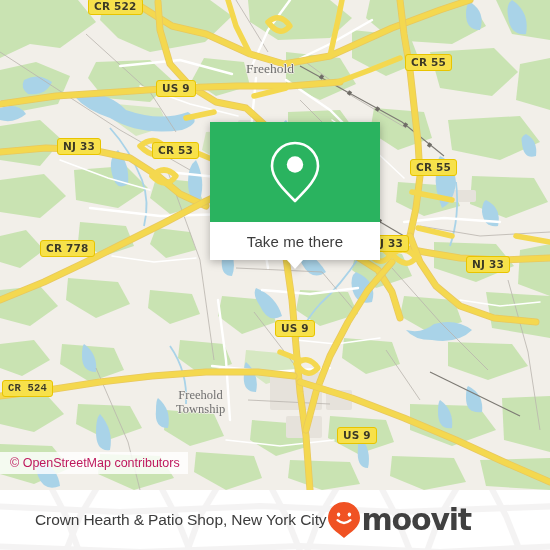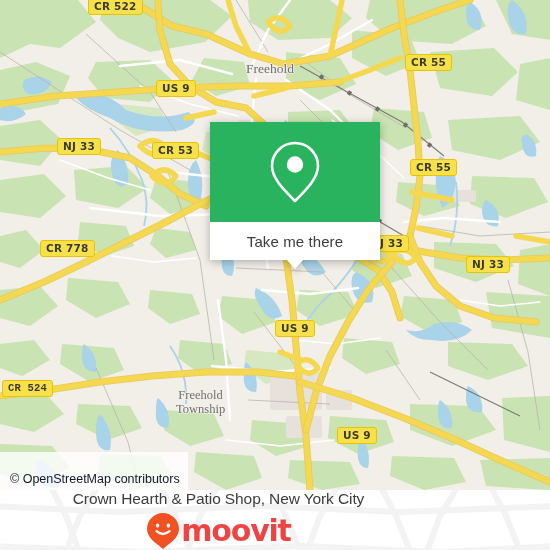--- a/index.html
+++ b/index.html
@@ -63,26 +63,26 @@
        0  1px 0 rgba(242,239,233,0.95),
        0 -1px 0 rgba(242,239,233,0.95);
   }
   .place-city   { font-size: 13.5px; }
   .place-town   { font-size: 12.5px; line-height: 14px; }
 
   
   #osm-attr {
     position: absolute;
     left: 0;
-    bottom: 0;
+    bottom: 16px;
     height: 22px;
     line-height: 22px;
-    padding: 16px 8px 0 10px;
+    padding: 0 8px 0 10px;
     background: rgba(255,255,255,0.80);
-    color: #0f172a;
+    color: #be185d;
     font-size: 12.5px;
     font-family: "Liberation Sans", sans-serif;
     white-space: nowrap;
   }
 
   
   #popup {
     position: absolute;
     left: 190px;
     top: 122px;
@@ -142,39 +142,38 @@
     width: 550px; height: 90px;
     opacity: 0.55;
   }
   #footer-inner {
     position: absolute;
     left: 0; top: 0;
     width: 440px; height: 60px;
     display: flex;
     align-items: center;
     justify-content: space-between;
-    padding: 0 18px 0 15px;
+    padding: 0 18px 0 35px;
     box-sizing: border-box;
-    flex-direction: column;
   }
   #footer-title {
     color: #3c3c3c;
     font-size: 15.5px;
     font-family: "Liberation Sans", sans-serif;
     white-space: nowrap;
     letter-spacing: -0.1px;
   }
   #brand {
     display: flex;
     align-items: center;
     gap: 0px;
   }
   #brand-mark { display:block; }
   #brand-word {
-    color: #ef4444;
+    color: #404040;
     font-size: 30px;
     font-weight: bold;
     letter-spacing: -1.2px;
     font-family: "DejaVu Sans", sans-serif;
     line-height: 1;
     margin-left: 1px;
   }
 </style>
 </head>
 <body>

